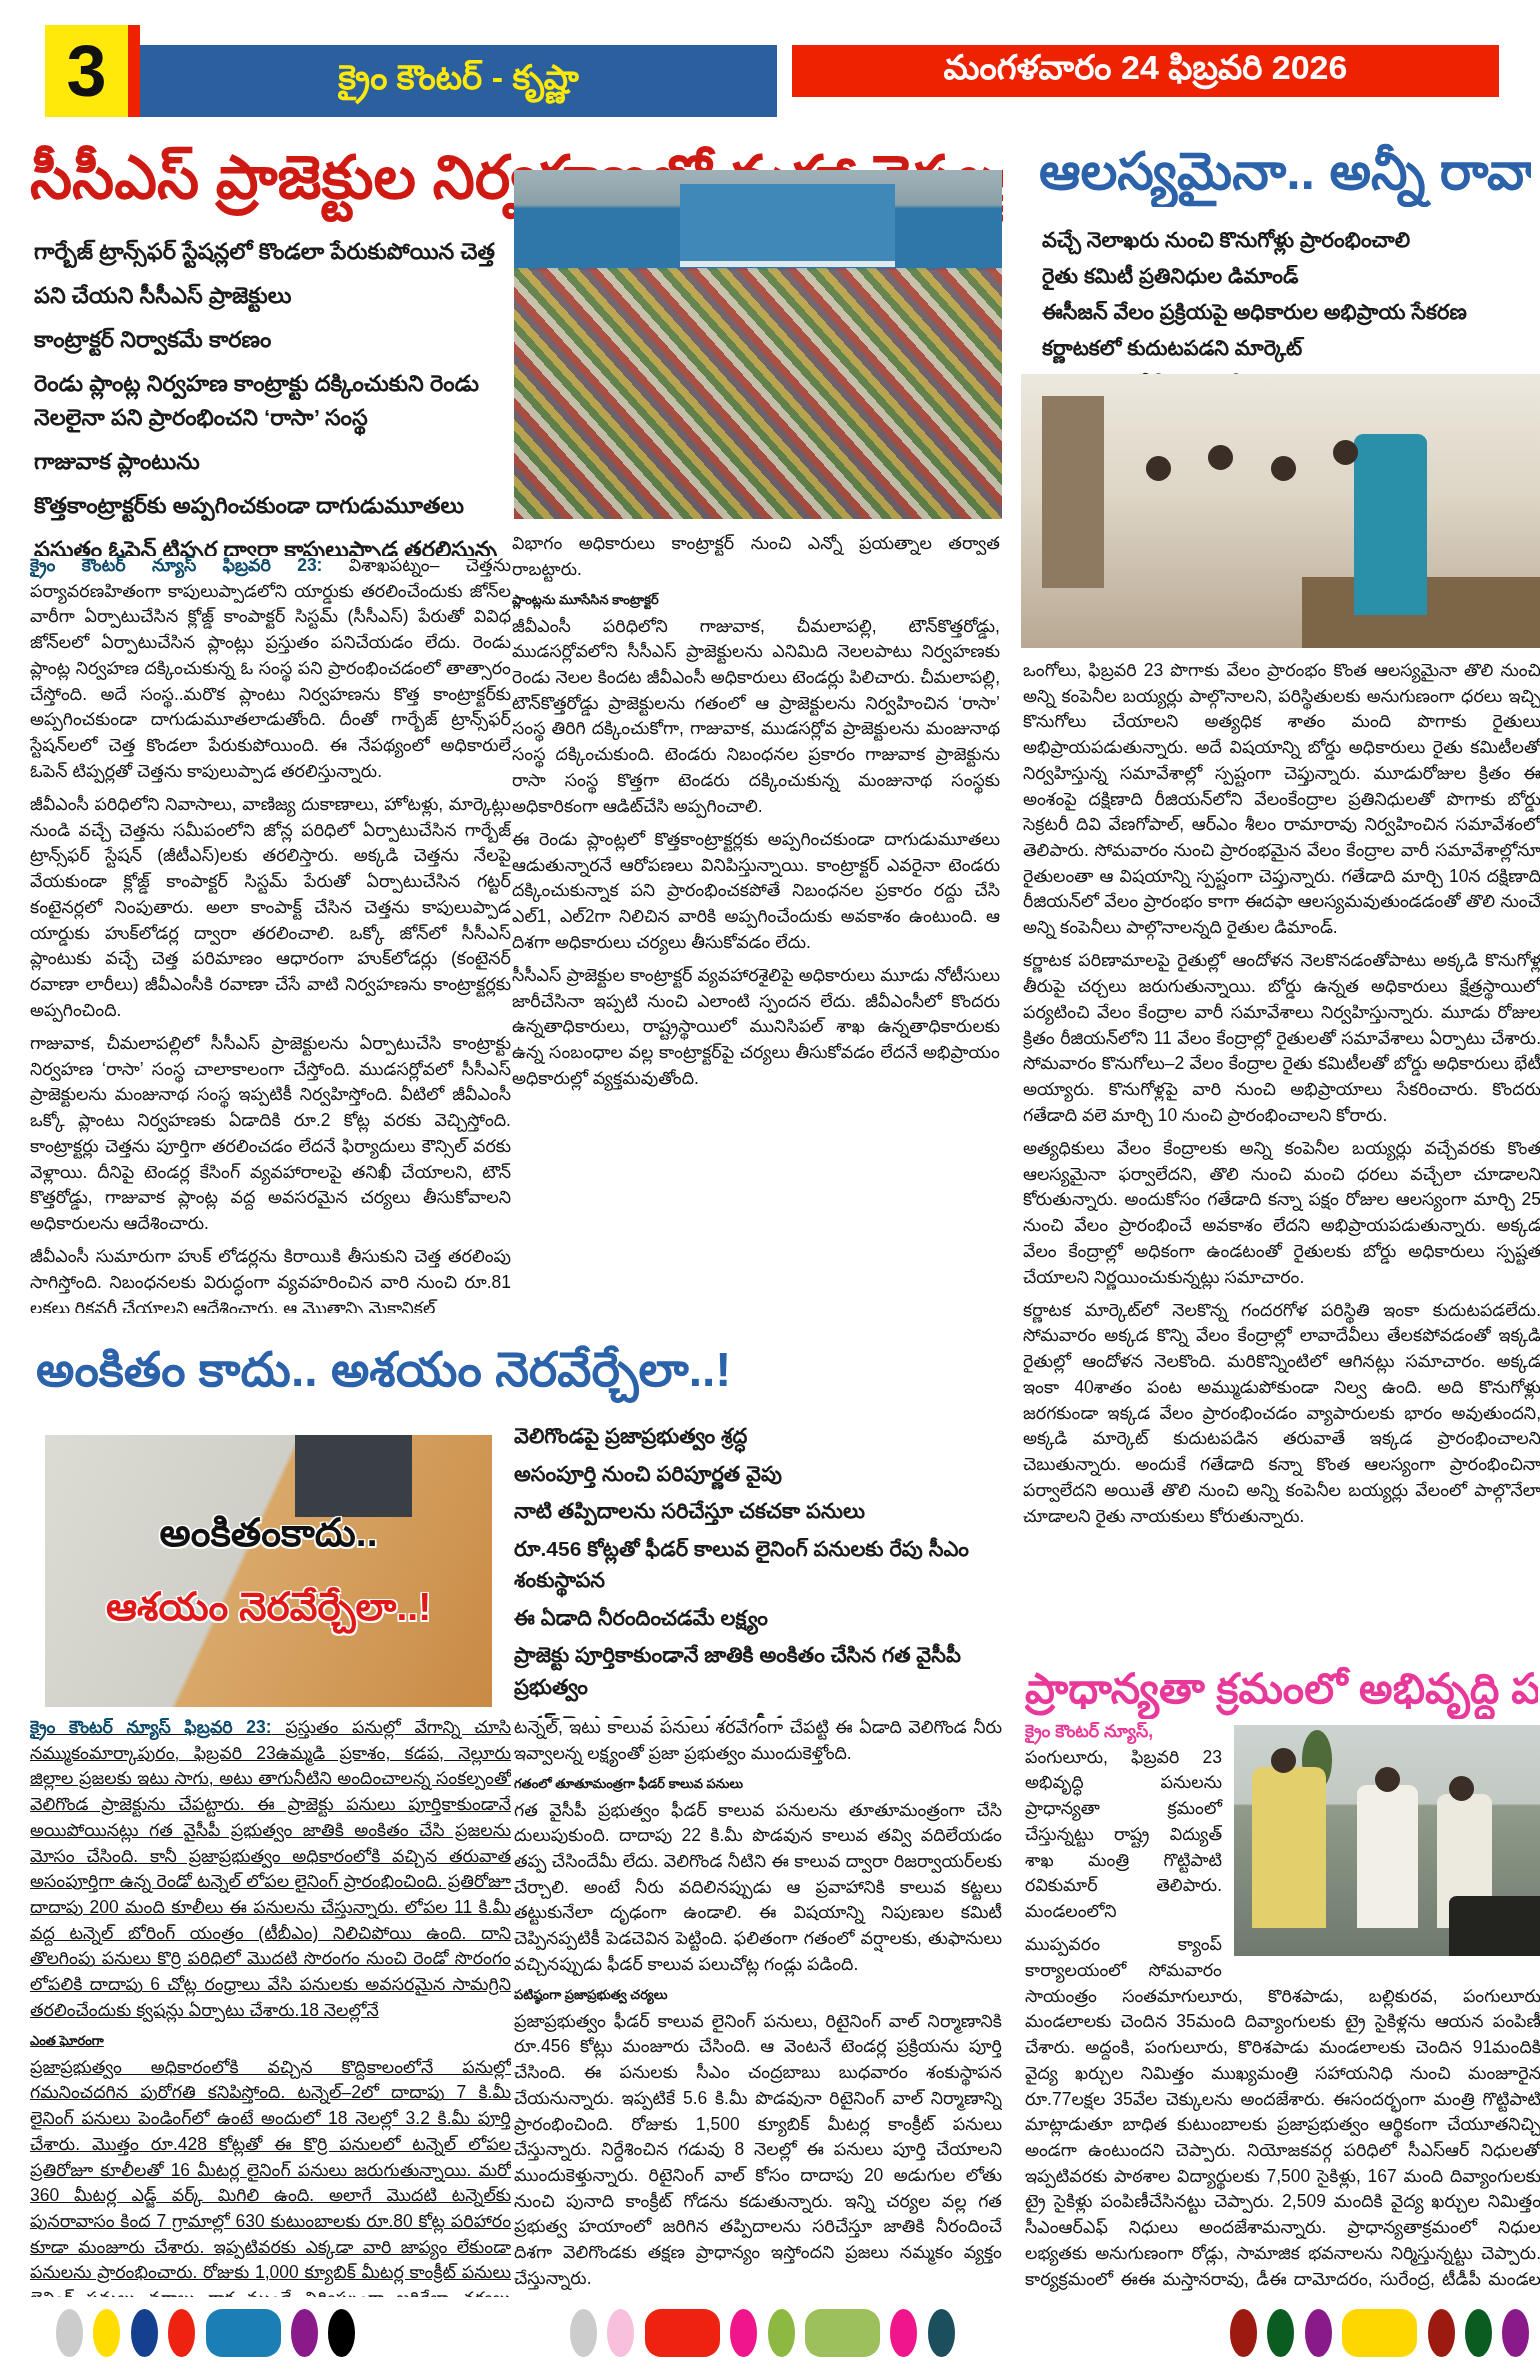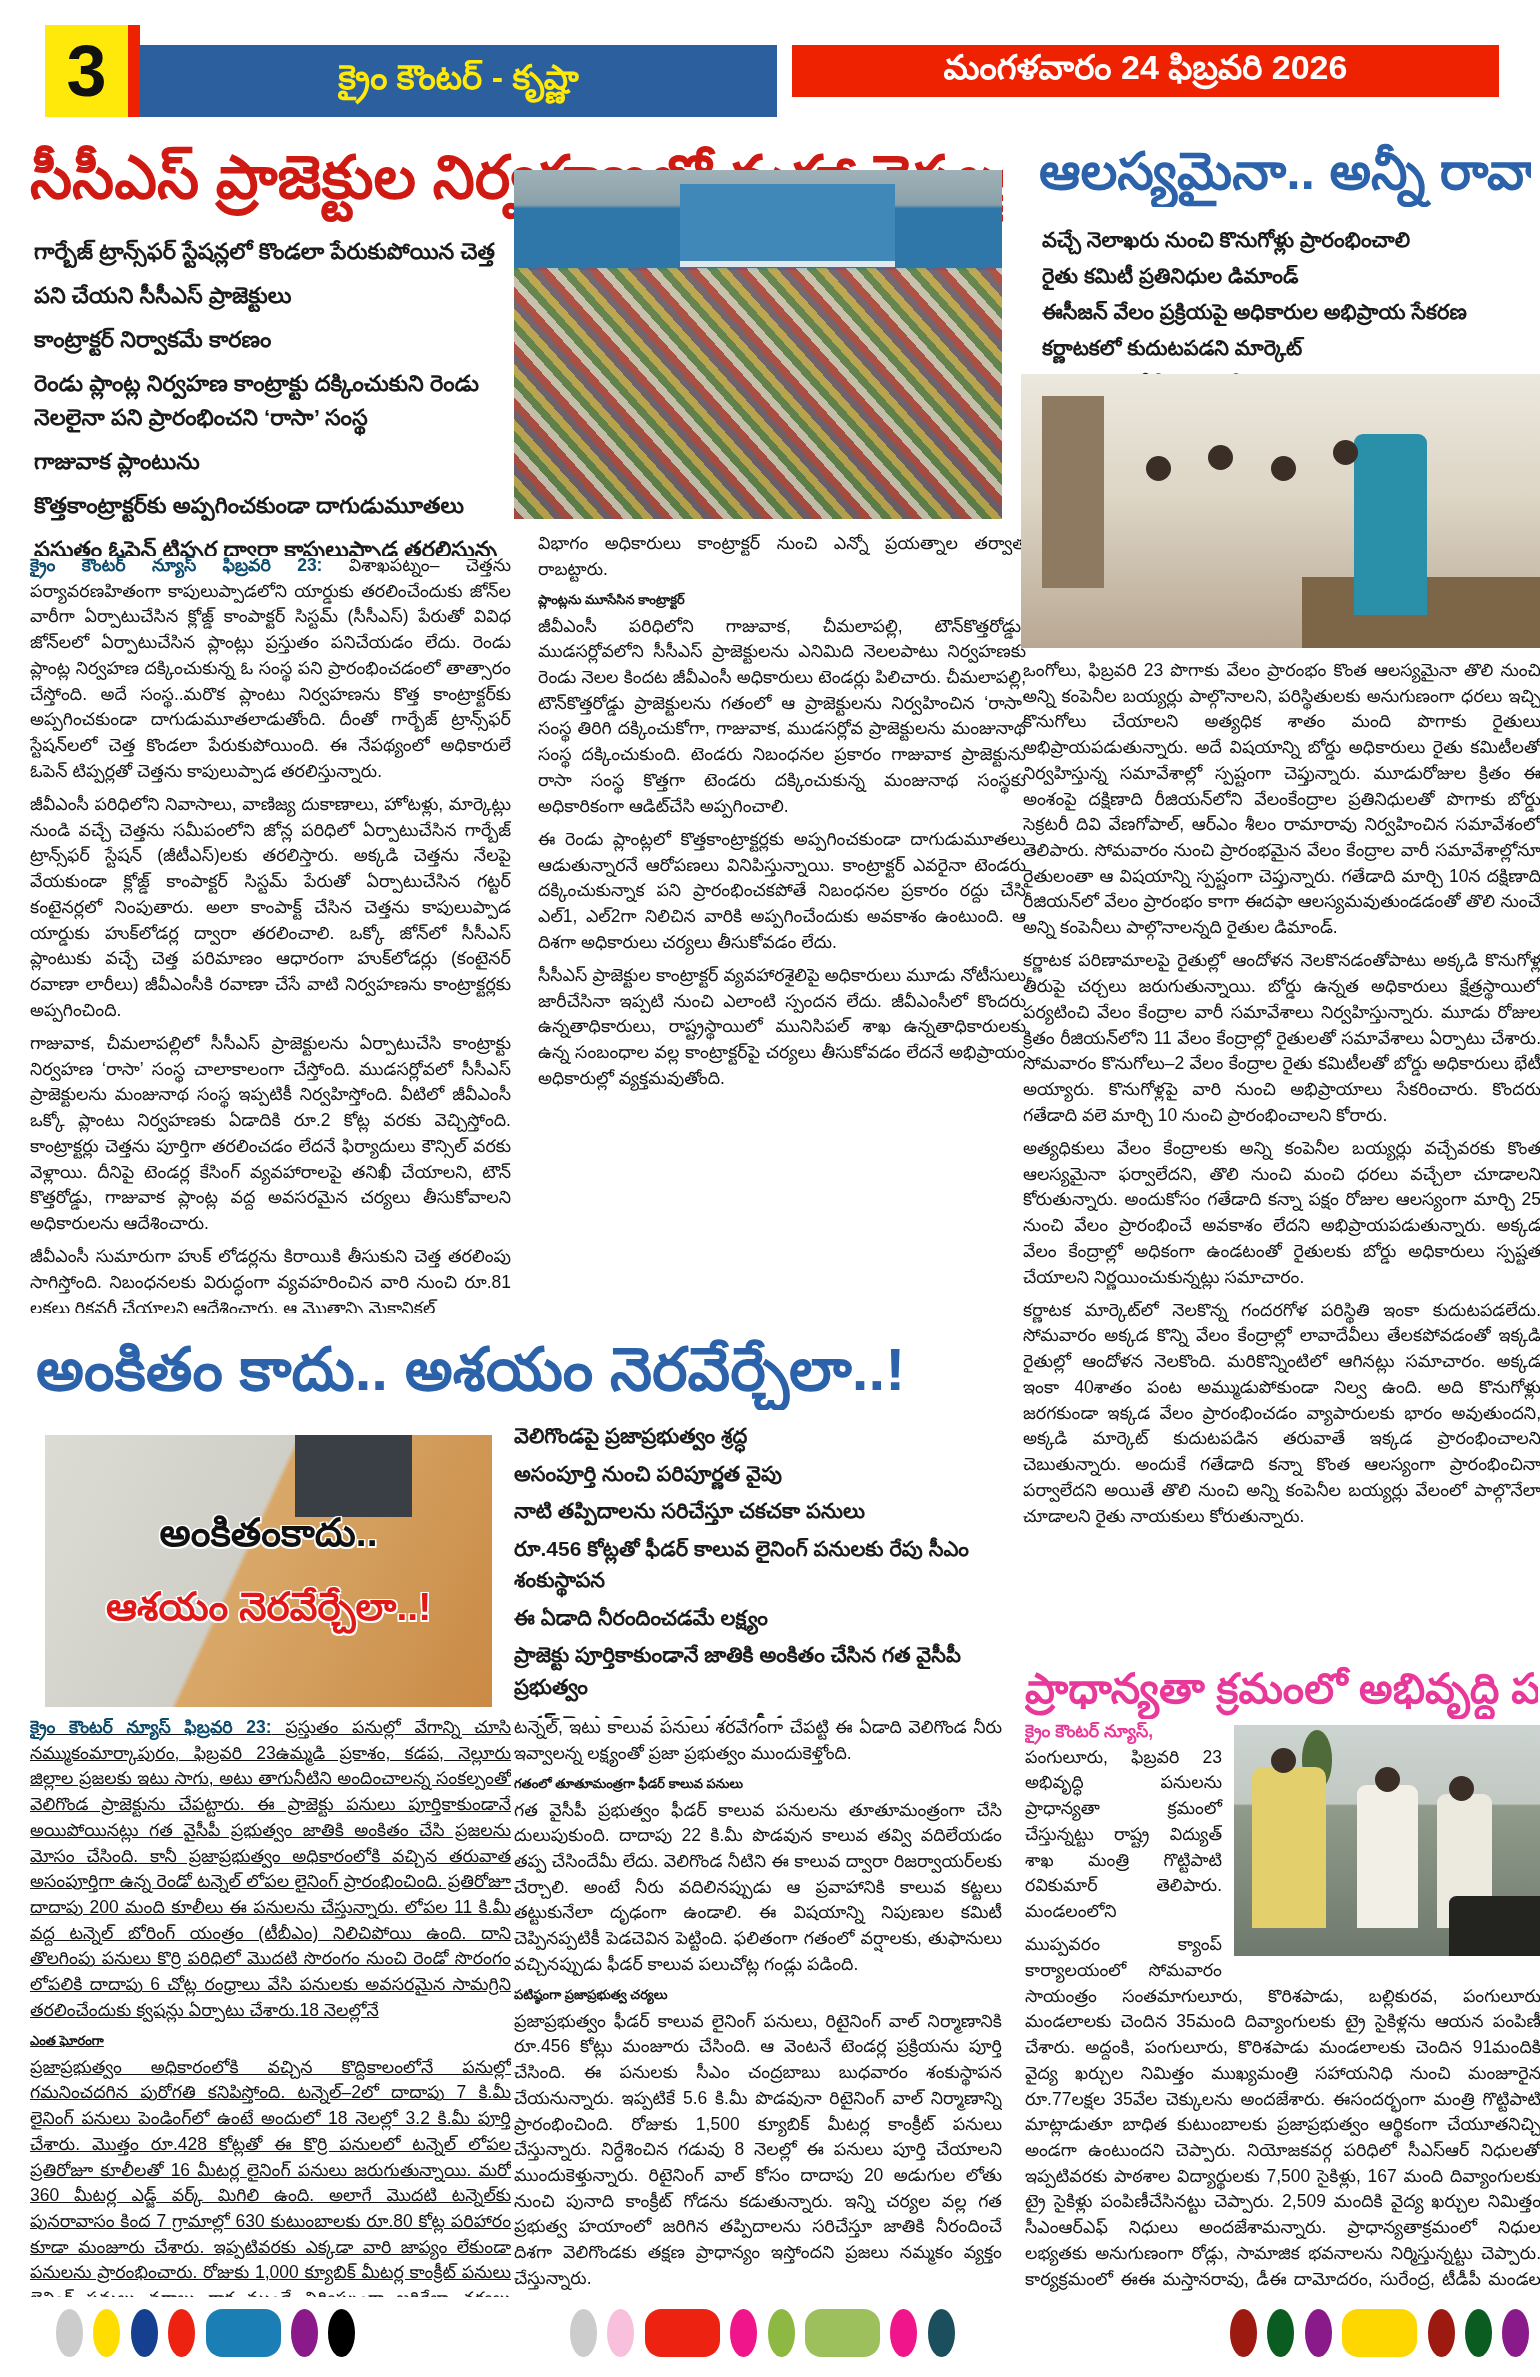--- a/index.html
+++ b/index.html
@@ -12,41 +12,41 @@
   .red-sliver{position:absolute;left:128px;top:24.6px;width:12px;height:92px;background:#ee2201;}
   .banner-blue{position:absolute;left:140px;top:45px;width:637px;height:72px;background:#2b5f9e;
           display:flex;align-items:center;justify-content:center;color:#ffe90a;font-size:34px;font-weight:bold;}
   .banner-red{position:absolute;left:792px;top:45px;width:707px;height:52px;background:#ee2201;
           display:flex;align-items:center;justify-content:center;color:#ffffff;font-size:34px;font-weight:bold;}
 
   
   .headline{position:absolute;font-weight:bold;white-space:nowrap;overflow:hidden;}
   .hl-ccs{left:30px;top:134px;width:973px;height:88px;font-size:60px;line-height:88px;color:#ce1a12;}
   .hl-auction{left:1039px;top:136px;width:492px;height:71px;font-size:52px;line-height:71px;color:#2b62a9;}
-  .hl-veligonda{left:36px;top:1329px;width:965px;height:81px;font-size:60px;line-height:81px;color:#2b62a9;}
+  .hl-veligonda{left:36px;top:1329px;width:965px;height:81px;font-size:48px;line-height:81px;color:#2b62a9;}
   .hl-dev{left:1025px;top:1658px;width:513px;height:61px;font-size:42px;line-height:61px;color:#e8399b;}
 
   
   .bullets{position:absolute;color:#1b1b1b;font-weight:bold;}
   .bullets .b{font-size:22.4px;line-height:1.5;margin-bottom:10.4px;}
   .bul-ccs{left:34px;top:235px;width:477px;height:321px;overflow:hidden;}
   .bul-auction{left:1042px;top:224px;width:488px;height:153px;overflow:hidden;}
   .bul-auction .b{font-size:21px;margin-bottom:4.5px;}
   .bul-veligonda{left:514px;top:1420px;width:488px;height:298px;overflow:hidden;}
   .bul-veligonda .b{font-size:21px;margin-bottom:6px;}
 
   
   .col{position:absolute;overflow:hidden;color:#111;font-size:17.5px;line-height:1.47;text-align:justify;}
   .col p{margin:0 0 7.5px 0;}
   .dl{color:#0c4a6e;font-weight:bold;}
   .dl-pink{color:#e8399b;font-weight:bold;}
   .subhead{font-weight:bold;color:#111;font-size:13px;margin:4.5px 0;}
 
   .ccs-left{left:30px;top:553px;width:481px;height:760px;}
-  .ccs-mid{left:538px;top:531px;width:488px;height:783px;}
+  .ccs-mid{left:512px;top:531px;width:488px;height:783px;}
   .auction-body{left:1023px;top:658px;width:518px;height:984px;}
   .vel-left{left:30px;top:1715px;width:481px;height:582px;text-decoration:underline;}
   .vel-mid{left:514px;top:1715px;width:488px;height:582px;}
   .dev-body{left:1025px;top:1719px;width:516px;height:574px;}
   .dev-body .photo-event{float:right;margin:6px 0 7.5px 12px;}
 
   
   .photo{position:absolute;overflow:hidden;}
   .photo-inner{position:absolute;}
   .photo-garbage{left:514px;top:170px;width:488px;height:349px;

